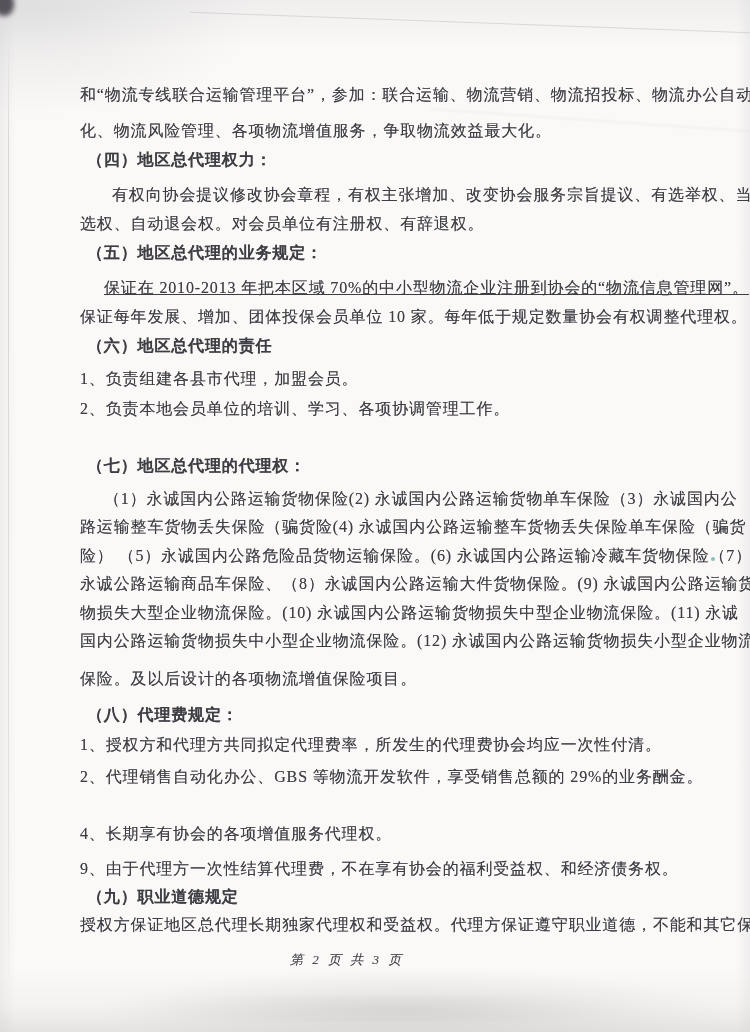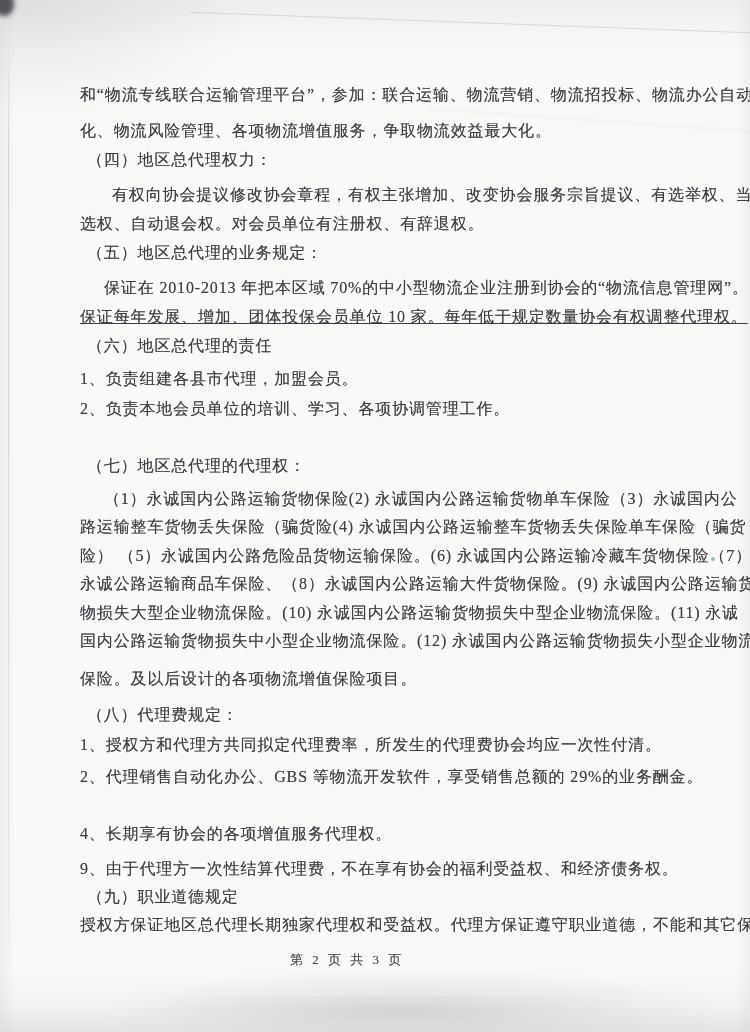--- a/index.html
+++ b/index.html
@@ -48,49 +48,50 @@
   .doc{
     position:absolute;left:80px;top:0;width:650px;height:760px;
   }
   .line{
     position:absolute;white-space:nowrap;
     font-size:16px;color:#3e3d44;letter-spacing:0.85px;
     text-shadow:0 0 0.6px rgba(62,61,68,0.55);
   }
   .line.flush{left:0;}
   .line.numbered{left:0;}
-  .line.heading{left:7px;}
+  .line.heading{left:7px;font-weight:bold;}
   .line.indent15{left:24px;}
   .line.indent2{left:32px;}
   .footer{
     position:absolute;top:951px;left:0;width:694px;text-align:center;
     font-size:13px;color:#4a4950;letter-spacing:3px;
     text-shadow:0 0 0.5px rgba(74,73,80,0.5);
+    font-style:italic;
   }
 </style>
 </head>
 <body>
 
 <div class="page">
   <div class="corner-mark"></div>
   <div class="left-line"></div>
   <div class="crease-top"></div>
   <div class="crease-top2"></div>
   <div class="speck"></div>
   <div class="smudge-bottom"></div>
 
   <div class="doc">
       <div class="line flush" style="top: 85px;">和“物流专线联合运输管理平台”，参加：联合运输、物流营销、物流招投标、物流办公自动</div>
       <div class="line flush" style="top: 121px;">化、物流风险管理、各项物流增值服务，争取物流效益最大化。</div>
       <div class="line heading" style="top: 150px;">（四）地区总代理权力：</div>
       <div class="line indent2" style="top: 185px;">有权向协会提议修改协会章程，有权主张增加、改变协会服务宗旨提议、有选举权、当</div>
       <div class="line flush" style="top: 214px;">选权、自动退会权。对会员单位有注册权、有辞退权。</div>
       <div class="line heading" style="top: 243px;">（五）地区总代理的业务规定：</div>
-      <div class="line indent15" style="top: 278px;">保证在 2010-2013 年把本区域 70%的中小型物流企业注册到协会的“物流信息管理网”。</div>
-      <div class="line flush" style="top: 307px; text-decoration: underline;">保证每年发展、增加、团体投保会员单位 10 家。每年低于规定数量协会有权调整代理权。</div>
+      <div class="line indent15" style="top: 278px; text-decoration: underline;">保证在 2010-2013 年把本区域 70%的中小型物流企业注册到协会的“物流信息管理网”。</div>
+      <div class="line flush" style="top: 307px;">保证每年发展、增加、团体投保会员单位 10 家。每年低于规定数量协会有权调整代理权。</div>
       <div class="line heading" style="top: 336px;">（六）地区总代理的责任</div>
       <div class="line numbered" style="top: 369px;">1、负责组建各县市代理，加盟会员。</div>
       <div class="line numbered" style="top: 399px;">2、负责本地会员单位的培训、学习、各项协调管理工作。</div>
       <div class="line heading" style="top: 456px;">（七）地区总代理的代理权：</div>
       <div class="line indent15" style="top: 489px;">（1）永诚国内公路运输货物保险(2) 永诚国内公路运输货物单车保险（3）永诚国内公</div>
       <div class="line flush" style="top: 517px;">路运输整车货物丢失保险（骗货险(4) 永诚国内公路运输整车货物丢失保险单车保险（骗货</div>
       <div class="line flush" style="top: 546px;">险） （5）永诚国内公路危险品货物运输保险。(6) 永诚国内公路运输冷藏车货物保险（7）</div>
       <div class="line flush" style="top: 574px;">永诚公路运输商品车保险、（8）永诚国内公路运输大件货物保险。(9) 永诚国内公路运输货</div>
       <div class="line flush" style="top: 603px;">物损失大型企业物流保险。(10) 永诚国内公路运输货物损失中型企业物流保险。(11) 永诚</div>
       <div class="line flush" style="top: 631px;">国内公路运输货物损失中小型企业物流保险。(12) 永诚国内公路运输货物损失小型企业物流</div>

